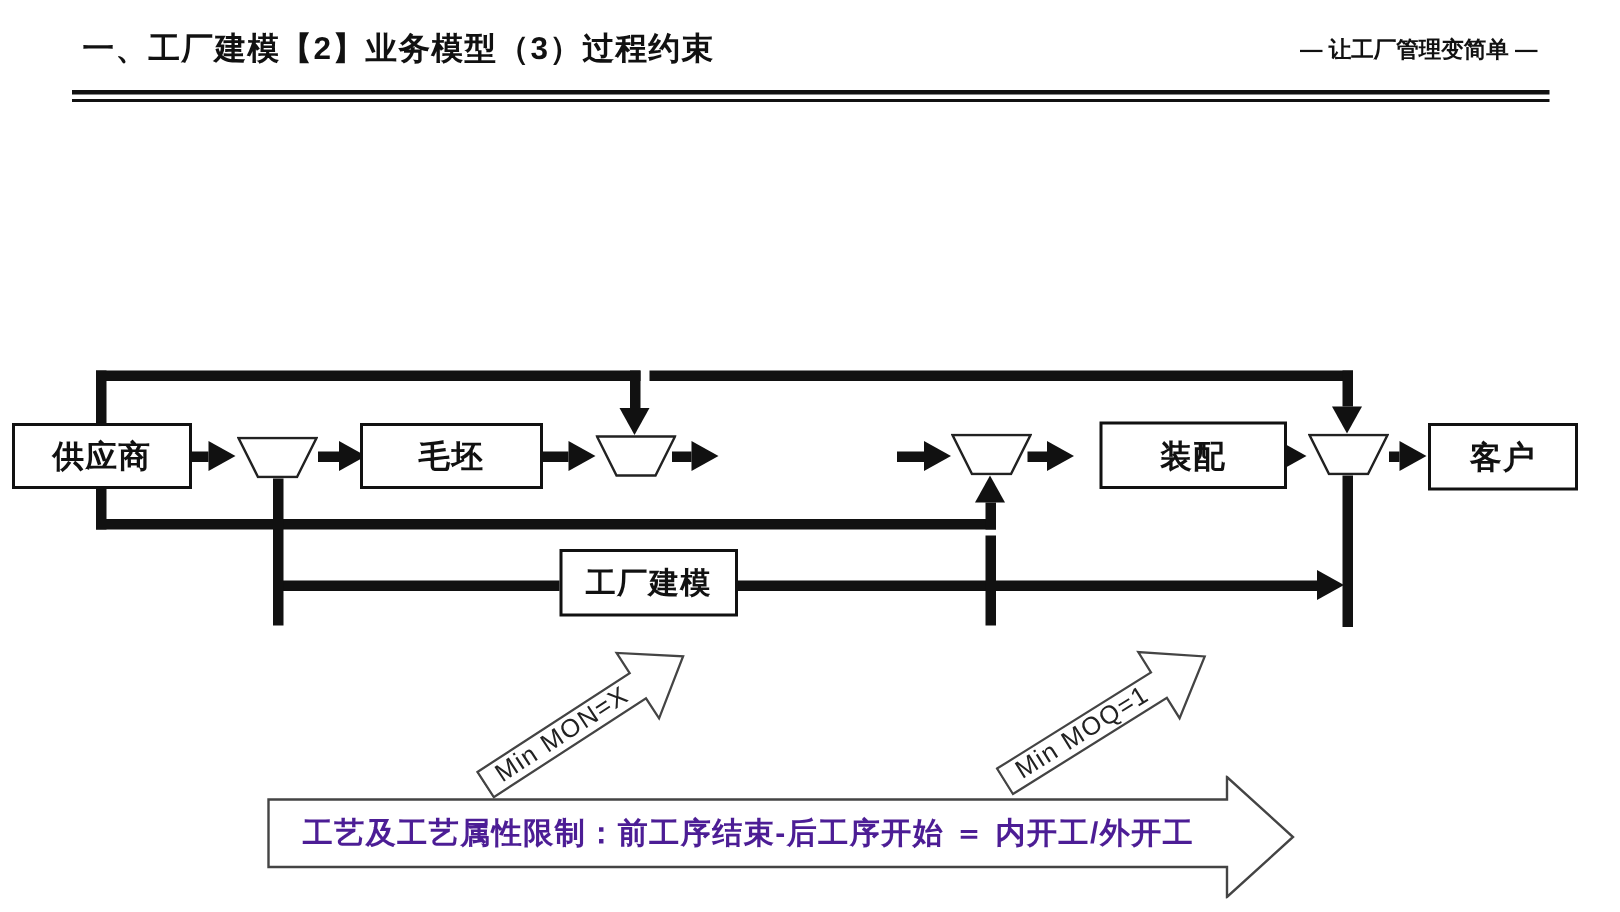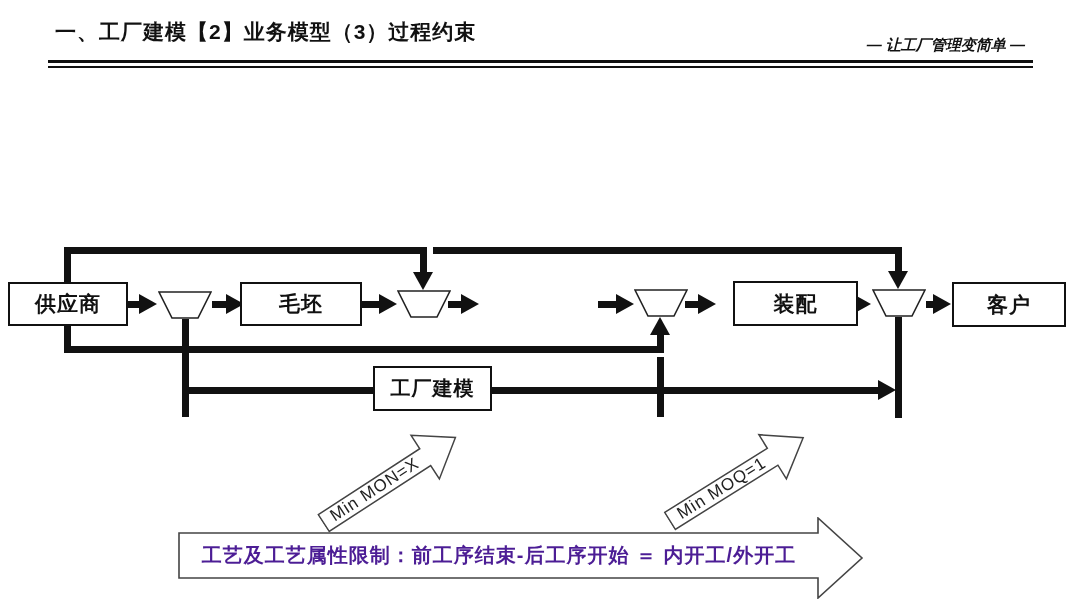--- a/index.html
+++ b/index.html
@@ -8,22 +8,22 @@
     background:#fff; overflow:hidden;
     font-family:"Liberation Sans","DejaVu Sans",sans-serif;
     color:#111;
   }
   
   .title {
     position:absolute; left:55px; top:18px;
     font-size:21px; font-weight:bold; letter-spacing:1px; white-space:nowrap;
   }
   .slogan {
-    position:absolute; right:55px; top:36px;
-    font-size:15px; font-weight:bold; font-style:italic; white-space:nowrap;
+    position:absolute; right:55px; top:24px;
+    font-size:15px; font-weight:bold; white-space:nowrap;
   }
   .rule {
     position:absolute; left:48px; top:60px; width:985px; height:3px;
     border-top:3px solid #111; border-bottom:2px solid #111;
   }
   
   .seg { position:absolute; background:#111; z-index:1; }
   .head-r, .head-d, .head-u { position:absolute; width:0; height:0; z-index:1; }
   .head-r { border-top:10px solid transparent; border-bottom:10px solid transparent; border-left:18px solid #111; }
   .head-d { border-left:10px solid transparent; border-right:10px solid transparent; border-top:18px solid #111; }
@@ -114,21 +114,21 @@
 
   <div class="node" style="left:8px;top:282px;width:120px;height:44px;">
       <span>供应商</span>
     </div>
   <div class="node" style="left:240px;top:282px;width:122px;height:44px;">
       <span>毛坯</span>
     </div>
   <div class="node" style="left:717px;top:281px;width:125px;height:45px;margin-left:16px;">
       <span>装配</span>
     </div>
-  <div class="node" style="left:952px;top:282px;width:114px;height:45px;">
+  <div class="node" style="left:952px;top:282px;width:100px;height:45px;">
       <span>客户</span>
     </div>
 
   <div class="node" style="left:373px;top:366px;width:119px;height:45px;font-size:20px;">
       <span>工厂建模</span>
     </div>
 
   <div class="diag" style="left:310px;top:452px;transform:rotate(-33deg);">
     <svg width="160" height="56" viewBox="0 0 160 56">
         <polygon points="1,18 122,18 122,2 158,28 122,54 122,38 1,38" fill="#fff" stroke="#444" stroke-width="1.5"></polygon>

